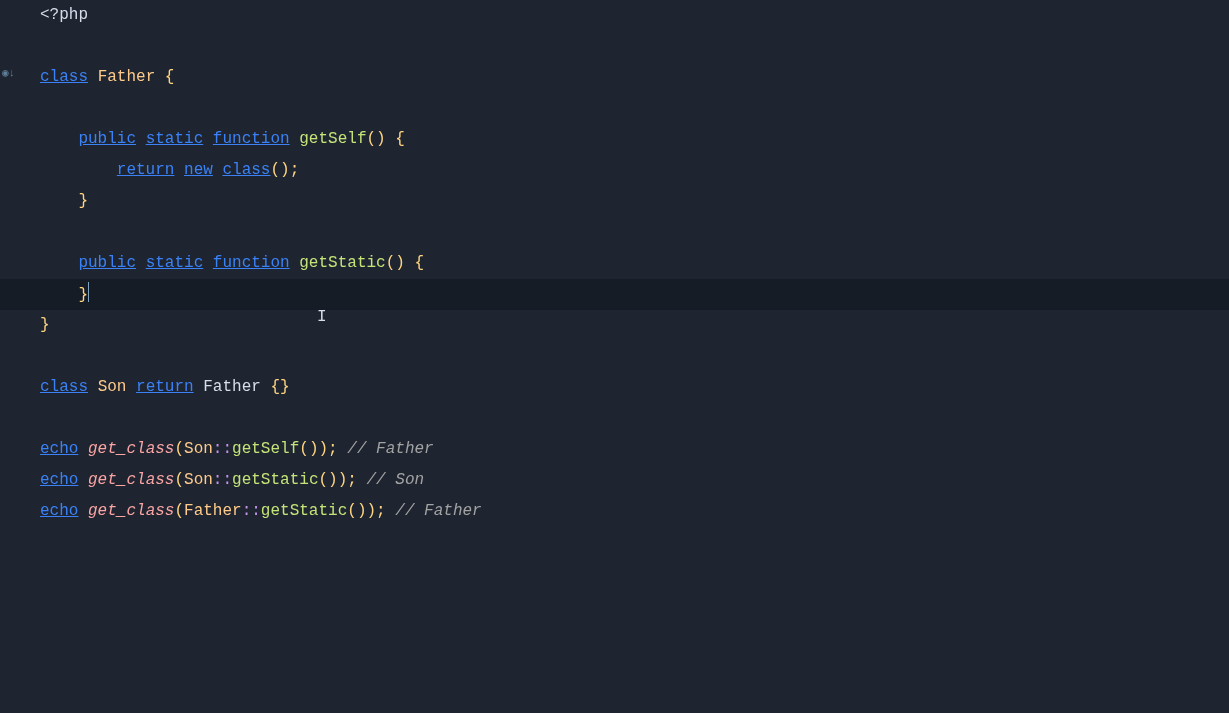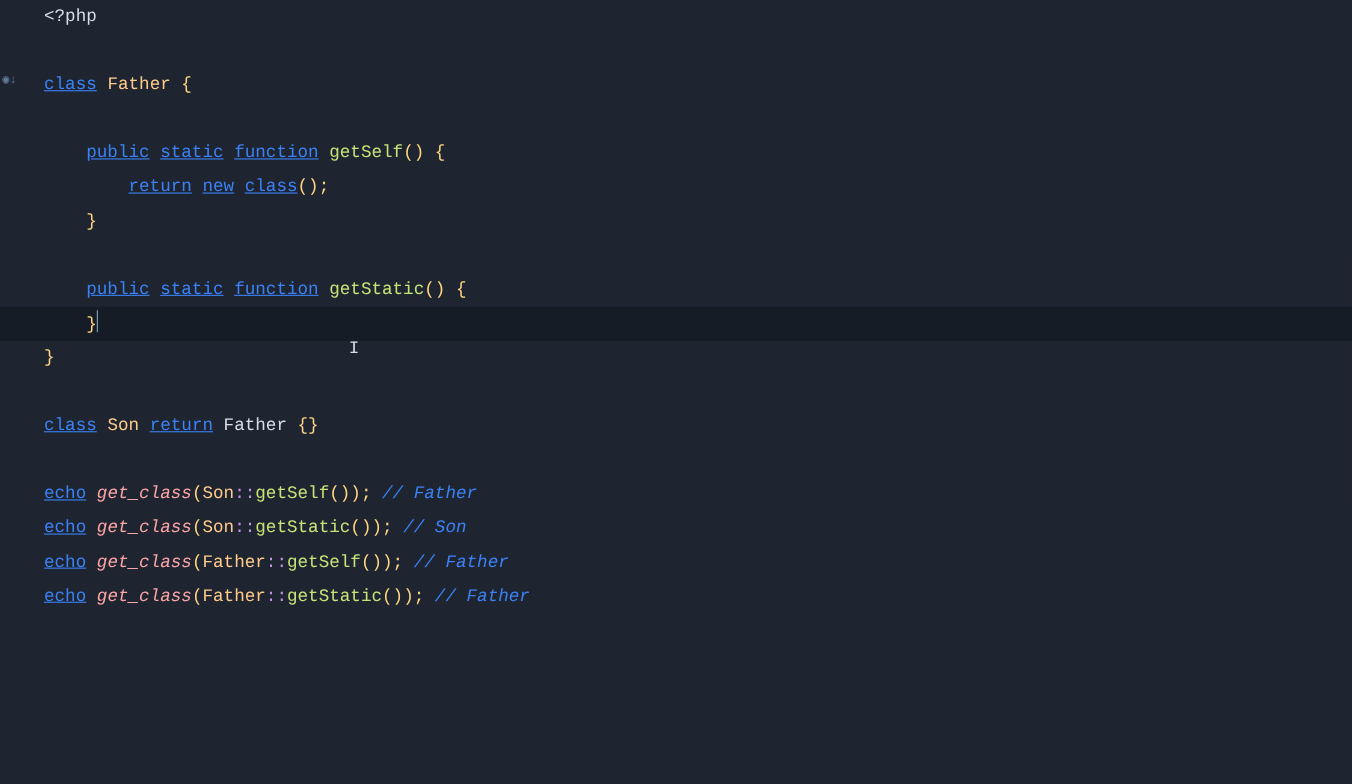--- a/index.html
+++ b/index.html
@@ -55,21 +55,21 @@
     .line-content {
       position: relative;
       z-index: 1;
     }
     .kw { color: #3b82f6; text-decoration: underline; }
     .cls { color: #ffcb8b; }
     .fn { color: #c5e478; }
     .fnit { color: #fca5a5; font-style: italic; }
     .def { color: #d6deeb; }
     .br { color: #ffd580; }
-    .com { color: #3b82f6; font-style: italic; }
+    .com { color: #a3a3a3; font-style: italic; }
     .op { color: #c792ea; }
     .cursor {
       position: absolute;
       width: 1px;
       height: 20px;
       background-color: #80a4c2;
       display: inline-block;
     }
     .textcursor {
       position: absolute;
@@ -97,18 +97,17 @@
       <div class="line"><span class="line-content"><span>    </span><span class="br">}</span></span></div>
       <div class="line"><span class="line-content"></span></div>
       <div class="line"><span class="line-content"><span>    </span><span class="kw">public</span><span class="def"> </span><span class="kw">static</span><span class="def"> </span><span class="kw">function</span><span class="def"> </span><span class="fn">getStatic</span><span class="br">()</span><span class="def"> </span><span class="br">{</span></span></div>
       <div class="line"><div class="highlighted-line" style="left: -40px;"></div><span class="line-content"><span>    </span><span class="br">}</span><span class="cursor" style="position: relative; top: 3px;"></span></span></div>
       <div class="line"><span class="line-content"><span class="br">}</span></span></div>
       <div class="line"><span class="line-content"></span></div>
       <div class="line"><span class="line-content"><span class="kw">class</span><span class="def"> </span><span class="cls">Son</span><span class="def"> </span><span class="kw">return</span><span class="def"> </span><span class="def">Father</span><span class="def"> </span><span class="br">{}</span></span></div>
       <div class="line"><span class="line-content"></span></div>
       <div class="line"><span class="line-content"><span class="kw">echo</span><span class="def"> </span><span class="fnit">get_class</span><span class="br">(</span><span class="cls">Son</span><span class="op">::</span><span class="fn">getSelf</span><span class="br">());</span><span class="def"> </span><span class="com">// Father</span></span></div>
       <div class="line"><span class="line-content"><span class="kw">echo</span><span class="def"> </span><span class="fnit">get_class</span><span class="br">(</span><span class="cls">Son</span><span class="op">::</span><span class="fn">getStatic</span><span class="br">());</span><span class="def"> </span><span class="com">// Son</span></span></div>
-      <div class="line"><span class="line-content"><span class="kw">echo</span><span class="def"> </span><span class="fnit">get_class</span><span class="br">(</span><span class="cls">Father</span><span class="op">::</span><span class="fn">getSelf</span><span class="br">());</span><span class="def"> </span><span class="com">// Father</span></span></div>
       <div class="line"><span class="line-content"><span class="kw">echo</span><span class="def"> </span><span class="fnit">get_class</span><span class="br">(</span><span class="cls">Father</span><span class="op">::</span><span class="fn">getStatic</span><span class="br">());</span><span class="def"> </span><span class="com">// Father</span></span></div>
     </div>
 </div>
 
 <div class="textcursor">I</div>
 
 </body></html>

